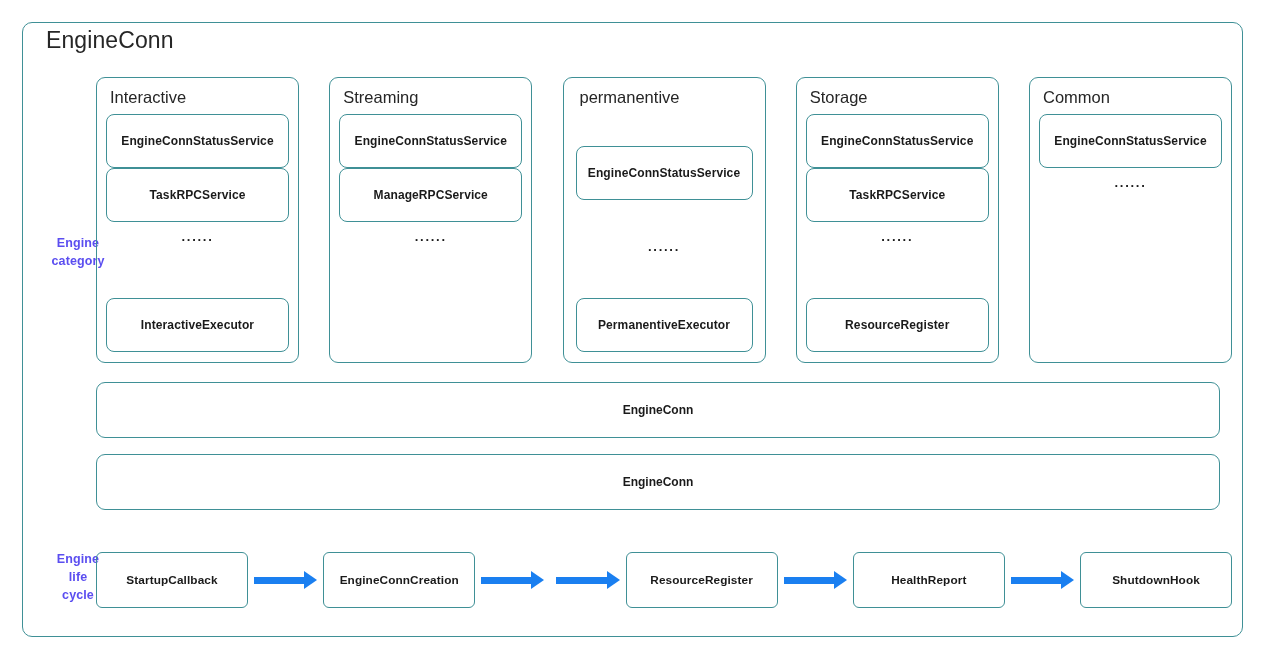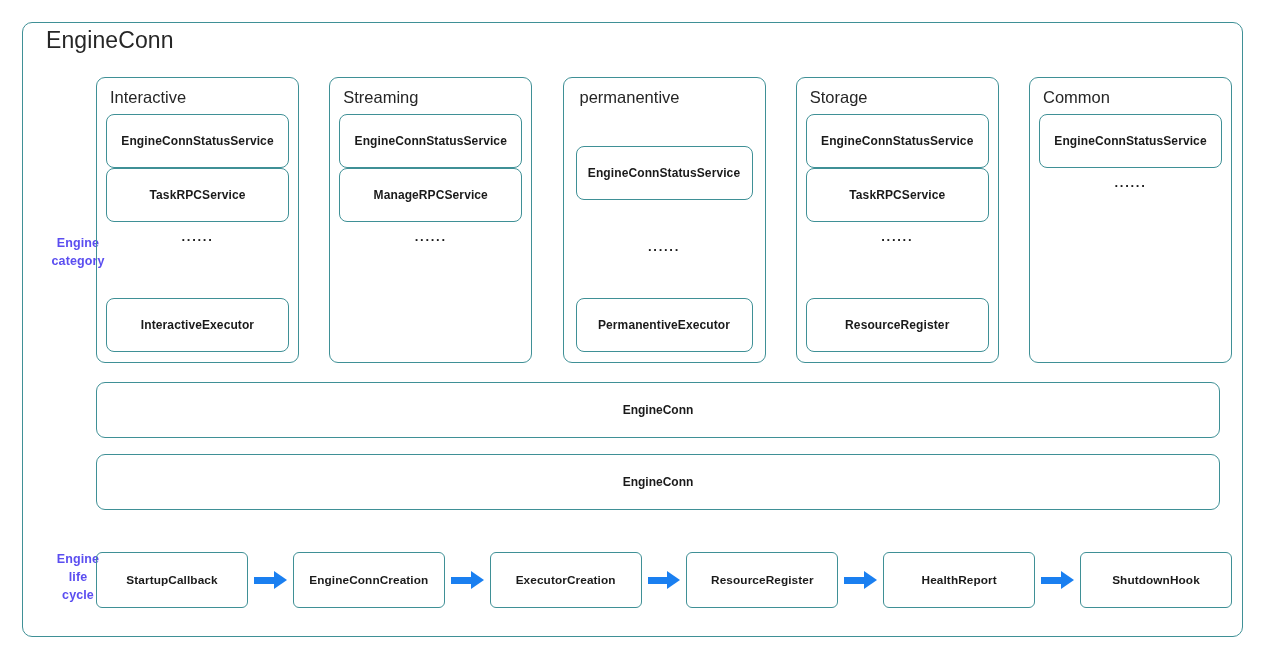--- a/index.html
+++ b/index.html
@@ -256,21 +256,20 @@
     <div class="shaft"></div>
     <div class="head"></div>
   </div>
 
   <div class="life-box">EngineConnCreation</div>
   <div class="arrow">
     <div class="shaft"></div>
     <div class="head"></div>
   </div>
 
-  <div class="life-box">ExecutorCreation</div>
   <div class="arrow">
     <div class="shaft"></div>
     <div class="head"></div>
   </div>
 
   <div class="life-box">ResourceRegister</div>
   <div class="arrow">
     <div class="shaft"></div>
     <div class="head"></div>
   </div>

